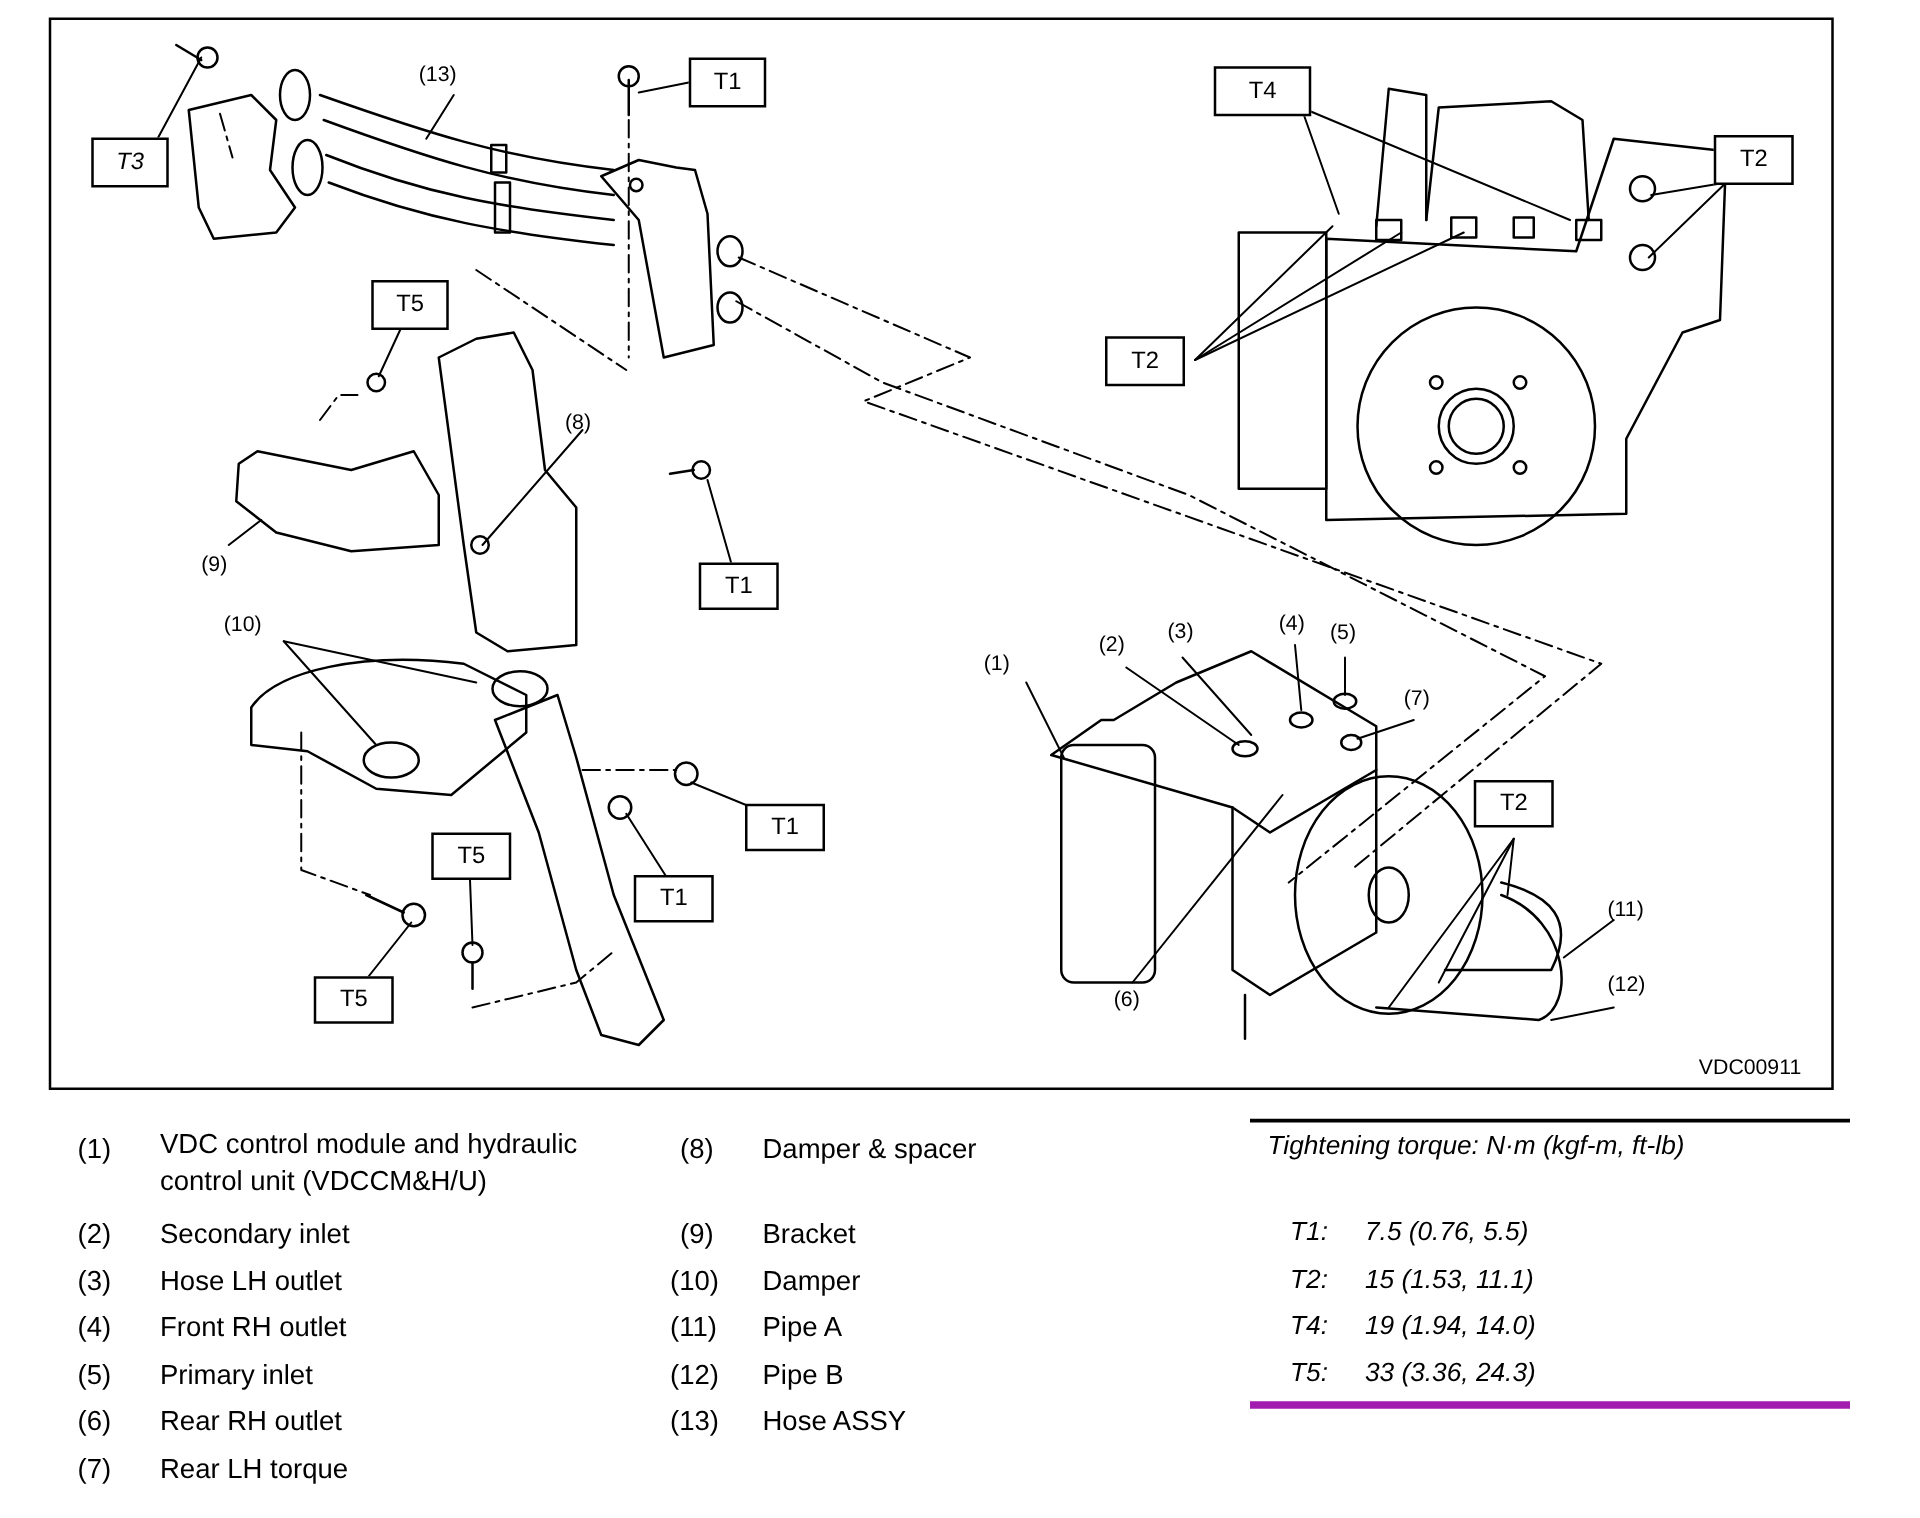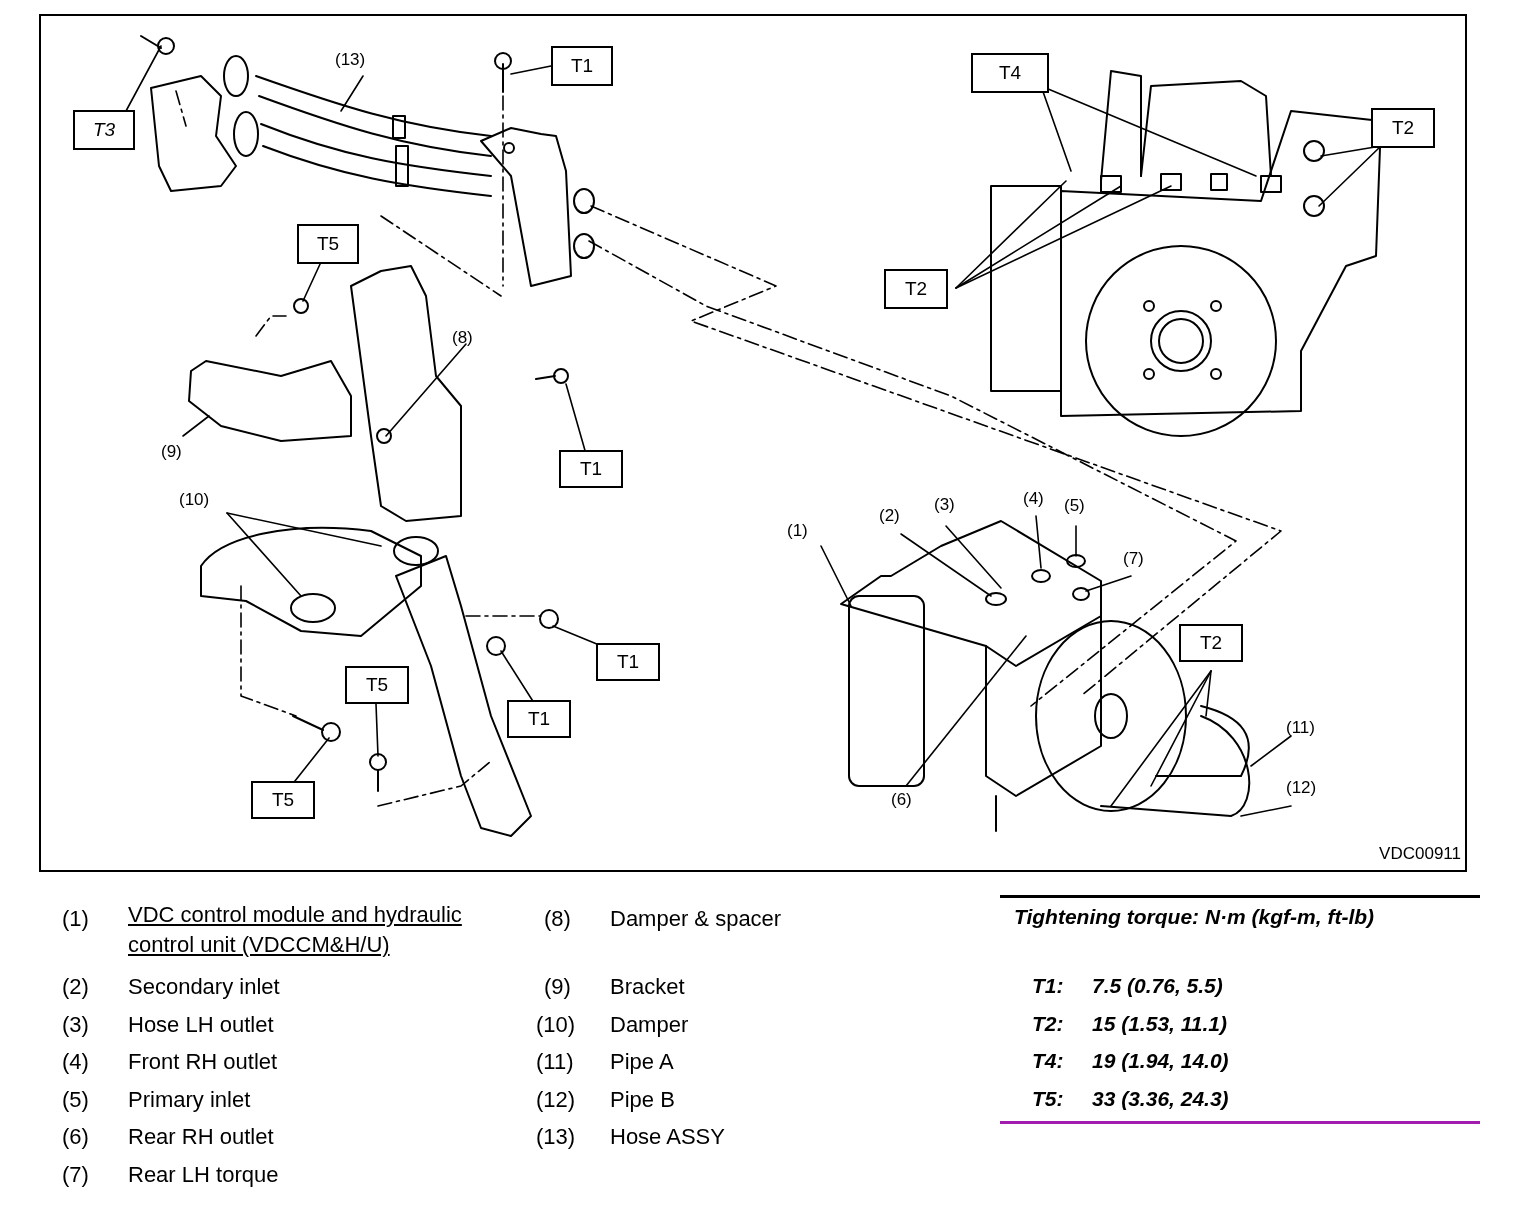--- a/index.html
+++ b/index.html
@@ -4,33 +4,33 @@
 <style>
   html, body { margin: 0; padding: 0; background: #ffffff; }
   body { width: 1536px; height: 1214px; position: relative; overflow: hidden;
          font-family: "Liberation Sans", sans-serif; color: #000; }
   #figure { position: absolute; left: 39px; top: 14px; width: 1428px; height: 858px;
             border: 2px solid #000; box-sizing: border-box; background: #fff; }
   #figure svg { position: absolute; left: 0; top: 0; }
   .callout-box { position: absolute; border: 2px solid #000; background: #fff;
                  font-size: 19px; text-align: center; box-sizing: border-box; }
   .num-label { position: absolute; font-size: 17px; }
-  .fig-id { position: absolute; right: 4px; bottom: 6px; font-size: 17px; }
+  .fig-id { position: absolute; right: 24px; bottom: 6px; font-size: 17px; }
 
   .legend-col { position: absolute; top: 900px; font-size: 22px; line-height: 37.5px; }
   .legend-row { display: flex; }
   .legend-num { display: inline-block; width: 66px; }
   .legend-text { display: inline-block; }
   .legend-row.two-line .legend-text { line-height: 30px; }
   #col1 { left: 62px; width: 460px; }
   #col2 { left: 536px; width: 420px; }
 
   #torque { position: absolute; left: 1000px; top: 895px; width: 480px;
-            border-top: 3px solid #000; border-bottom: 3px solid #a21caf;
-            font-style: italic; font-weight: bold; font-size: 21px; padding-bottom: 4px; }
+            border-top: 3px solid #000; border-bottom: 6px solid #a21caf;
+            font-style: italic; font-weight: normal; font-size: 21px; padding-bottom: 4px; }
   #torque .ttitle { padding: 7px 0 0 14px; height: 62px; }
   #torque .trow { height: 37.5px; line-height: 37.5px; padding-left: 32px; }
   #torque .tkey { display: inline-block; width: 60px; }
 </style>
 </head>
 <body>
 
 <div id="figure">
   <svg width="1428" height="858" viewBox="0 0 1428 858" fill="none" stroke="#000" stroke-width="2" stroke-linecap="round" stroke-linejoin="round">
 
@@ -188,21 +188,21 @@
   <span class="num-label" style="left:850px;top:774px;">(6)</span>
   <span class="num-label" style="left:1245px;top:702px;">(11)</span>
   <span class="num-label" style="left:1245px;top:762px;">(12)</span>
 
   <span class="fig-id">VDC00911</span>
 </div>
 
 <div id="col1" class="legend-col">
   <div class="legend-row two-line" style="height:68px;">
     <span class="legend-num">(1)</span>
-    <span class="legend-text" style="width:380px;text-decoration:underline;">VDC control module and hydraulic control unit (VDCCM&amp;H/U)</span>
+    <span class="legend-text" style="width:380px;">VDC control module and hydraulic control unit (VDCCM&amp;H/U)</span>
   </div>
   <div class="legend-row">
     <span class="legend-num">(2)</span>
     <span class="legend-text">Secondary inlet</span>
   </div>
   <div class="legend-row">
     <span class="legend-num">(3)</span>
     <span class="legend-text">Hose LH outlet</span>
   </div>
   <div class="legend-row">

